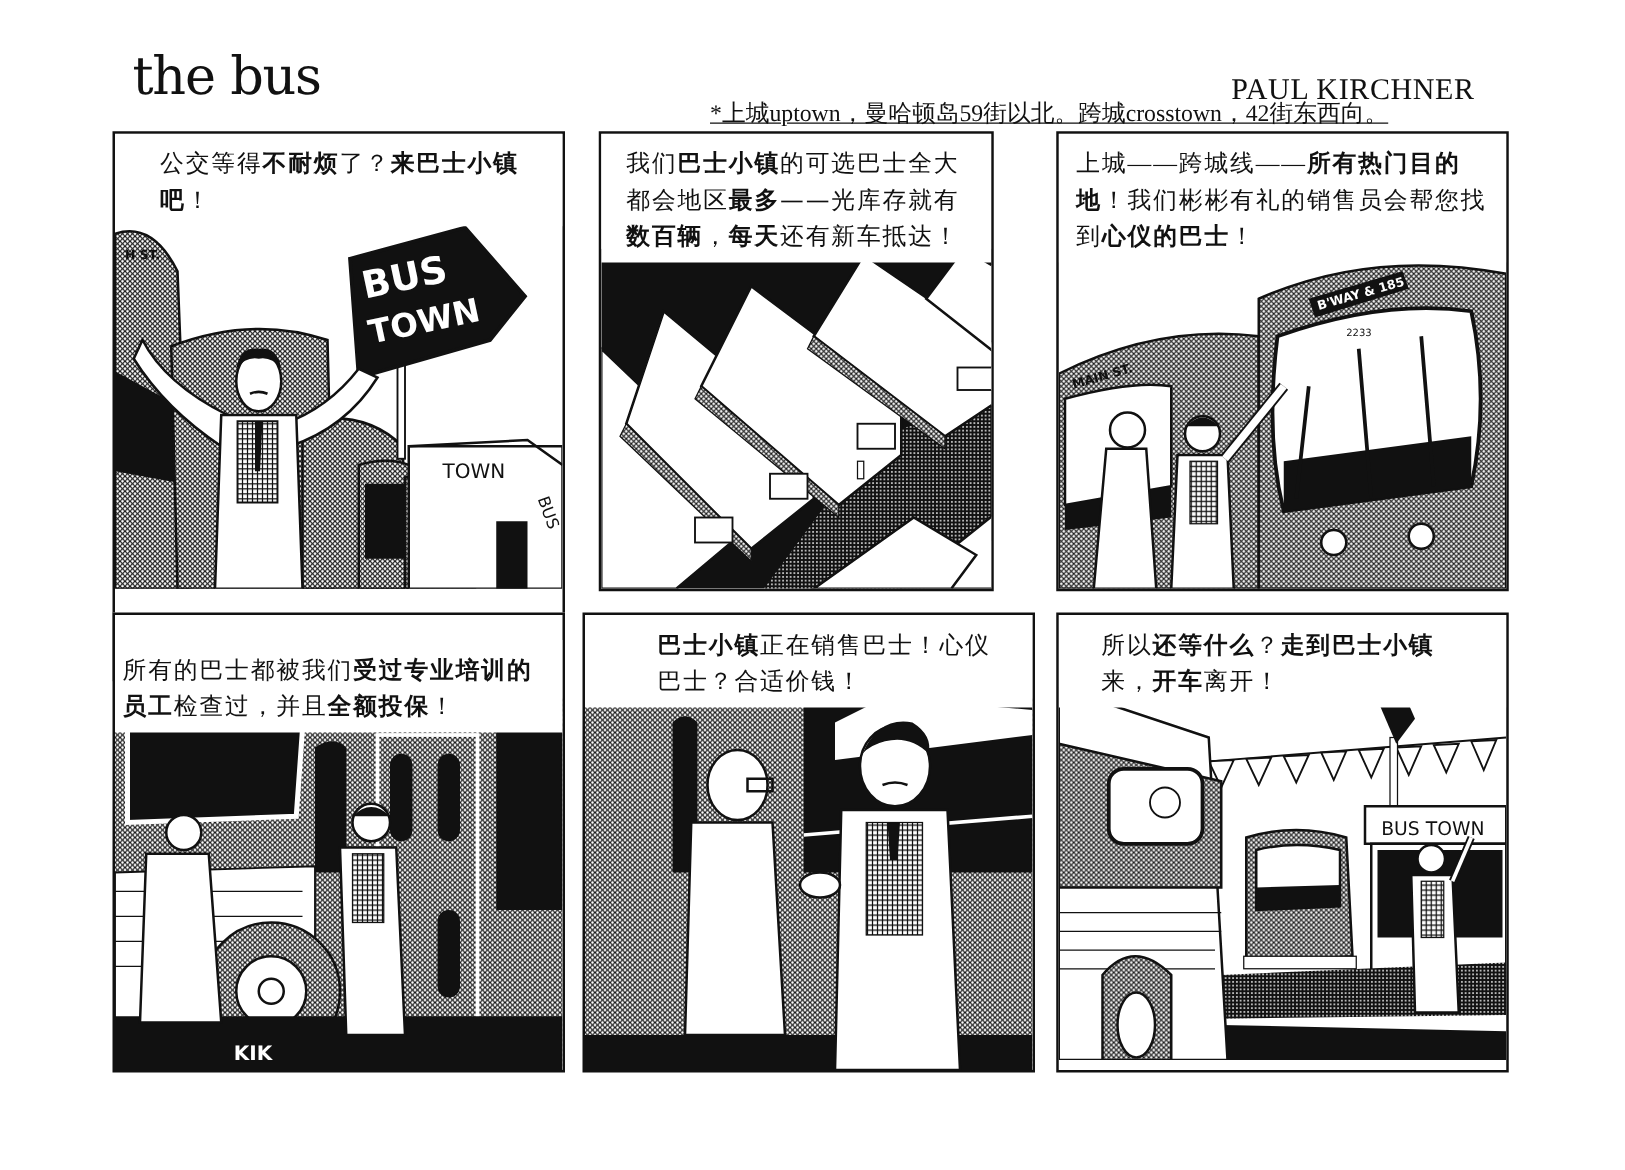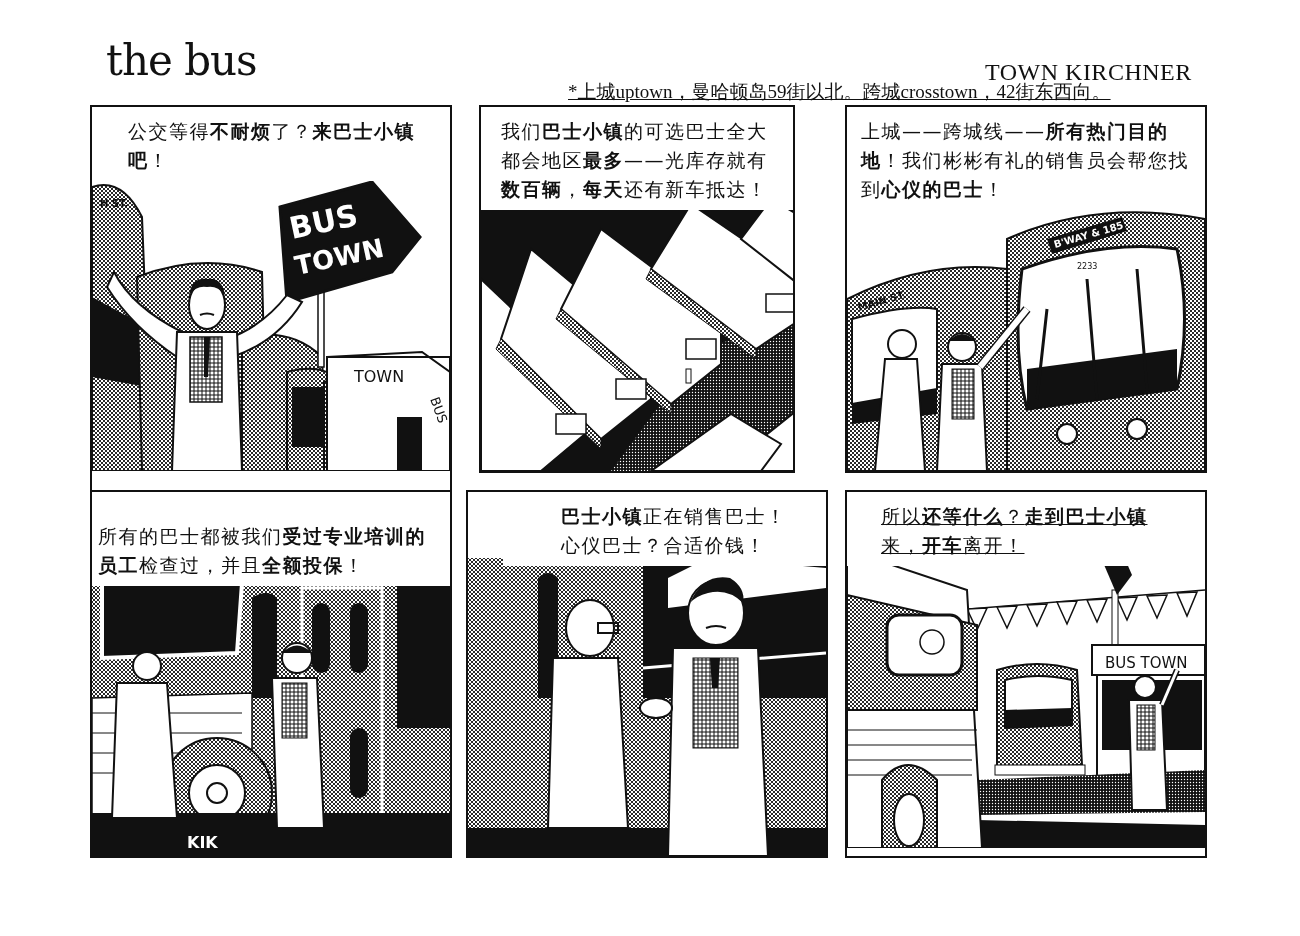--- a/index.html
+++ b/index.html
@@ -10,21 +10,21 @@
   .panel{position:absolute;border:2px solid #111;background:#fff;overflow:hidden;box-sizing:border-box;}
   .caption{position:absolute;left:0;right:0;top:0;background:#fff;padding:10px 14px 6px 14px;font-size:19px;line-height:29px;letter-spacing:1.5px;z-index:3;}
   .caption b{font-weight:bold;}
   .art{position:absolute;left:0;right:0;bottom:0;}
   svg{display:block;}
 </style>
 </head>
 <body>
 
 <div class="strip-title">the bus</div>
-<div class="author">TOWN KIRCHNER</div>
+<div class="author">PAUL KIRCHNER</div>
 <div class="footnote">*上城uptown，曼哈顿岛59街以北。跨城crosstown，42街东西向。</div>
 
 <svg width="0" height="0" style="position:absolute">
   <defs>
     <pattern id="hatch" width="4" height="4" patternUnits="userSpaceOnUse">
       <rect width="4" height="4" fill="#fff"></rect>
       <path d="M0,4 L4,0 M0,0 L4,4" stroke="#111" stroke-width="0.9"></path>
     </pattern>
     <pattern id="dots" width="3" height="3" patternUnits="userSpaceOnUse">
       <rect width="3" height="3" fill="#111"></rect>
@@ -107,21 +107,21 @@
         <rect x="285" y="95" width="28" height="18"></rect>
       </g>
 
       <rect x="205" y="170" width="5" height="14" fill="#fff" stroke="#111"></rect>
       <rect x="318" y="72" width="5" height="14" fill="#fff" stroke="#111"></rect>
     </svg>
   </div>
 </div>
 
 <div class="panel" style="left:845px;top:105px;width:362px;height:368px;">
-  <div class="caption" style="padding-right:8px;"><span>上城——跨城线——</span><b>所有热门目的地</b><span>！我们彬彬有礼的销售员会帮您找到</span><b>心仪的巴士</b><span>！</span></div>
+  <div class="caption" style="padding-right:8px;font-family:Liberation Serif, serif;"><span>上城——跨城线——</span><b>所有热门目的地</b><span>！我们彬彬有礼的销售员会帮您找到</span><b>心仪的巴士</b><span>！</span></div>
   <div class="art" style="top:92px;">
     <svg width="358" height="272" viewBox="0 0 358 272">
 
       <path d="M0,100 Q80,60 160,70 L160,272 L0,272 Z" fill="url(#hatch)" stroke="#111" stroke-width="2"></path>
       <path d="M5,120 Q60,105 90,110 L90,190 L5,205 Z" fill="#fff" stroke="#111" stroke-width="2"></path>
       <path d="M5,205 L90,190 L90,215 L5,225 Z" fill="#111"></path>
       <text x="12" y="112" font-family="DejaVu Sans,sans-serif" font-size="10" font-weight="bold" fill="#111" transform="rotate(-16 12 112)">MAIN ST.</text>
 
       <path d="M160,40 Q250,0 358,20 L358,272 L160,272 Z" fill="url(#hatch)" stroke="#111" stroke-width="2"></path>
       <path d="M175,70 Q260,40 330,50 Q345,120 330,190 L180,210 Q165,150 175,70 Z" fill="#fff" stroke="#111" stroke-width="3"></path>
@@ -172,21 +172,21 @@
 
       <path d="M180,120 L225,120 L232,270 L185,270 Z" fill="#fff" stroke="#111" stroke-width="2"></path>
       <rect x="190" y="125" width="25" height="55" fill="url(#plaid)" stroke="#111"></rect>
       <circle cx="205" cy="100" r="15" fill="#fff" stroke="#111" stroke-width="2"></circle>
       <path d="M190,95 Q205,80 220,95" fill="#111"></path>
     </svg>
   </div>
 </div>
 
 <div class="panel" style="left:466px;top:490px;width:362px;height:368px;">
-  <div class="caption" style="padding-left:58px;padding-right:30px;margin-left:35px;"><b>巴士小镇</b><span>正在销售巴士！心仪巴士？合适价钱！</span></div>
+  <div class="caption" style="padding-left:58px;padding-right:30px;"><b>巴士小镇</b><span>正在销售巴士！心仪巴士？合适价钱！</span></div>
   <div class="art" style="top:66px;">
     <svg width="358" height="298" viewBox="0 0 358 298">
       <rect width="358" height="298" fill="url(#hatch)"></rect>
       <path d="M70,20 Q80,10 90,20 L90,140 L70,140 Z" fill="#111"></path>
       <rect x="175" y="0" width="183" height="140" fill="#111"></rect>
       <path d="M200,20 L240,0 L358,10 L358,30 L200,50 Z" fill="#fff"></path>
       <path d="M175,110 L358,95" stroke="#fff" stroke-width="3"></path>
       <rect x="0" y="270" width="358" height="28" fill="#111"></rect>
 
       <path d="M85,100 L150,100 L160,270 L80,270 Z" fill="#fff" stroke="#111" stroke-width="2"></path>
@@ -199,21 +199,21 @@
       <ellipse cx="248" cy="55" rx="28" ry="32" fill="#fff" stroke="#111" stroke-width="2"></ellipse>
       <path d="M222,45 Q235,15 262,20 Q278,30 275,45 Q260,30 240,35 Q228,38 222,45 Z" fill="#111"></path>
       <path d="M238,70 Q248,66 258,70" stroke="#111" stroke-width="2" fill="none"></path>
 
       <ellipse cx="188" cy="150" rx="16" ry="10" fill="#fff" stroke="#111" stroke-width="2"></ellipse>
     </svg>
   </div>
 </div>
 
 <div class="panel" style="left:845px;top:490px;width:362px;height:368px;">
-  <div class="caption" style="padding-left:34px;padding-right:20px;text-decoration:underline;"><span>所以</span><b>还等什么</b><span>？</span><b>走到巴士小镇</b><span>来，</span><b>开车</b><span>离开！</span></div>
+  <div class="caption" style="padding-left:34px;padding-right:20px;"><span>所以</span><b>还等什么</b><span>？</span><b>走到巴士小镇</b><span>来，</span><b>开车</b><span>离开！</span></div>
   <div class="art" style="top:58px;">
     <svg width="358" height="298" viewBox="0 0 358 298">
 
       <path d="M110,60 L358,40" stroke="#111" stroke-width="1.5"></path>
       <g fill="#fff" stroke="#111" stroke-width="1.5">
         <path d="M120,59 L130,80 L140,58Z"></path>
           <path d="M150,57 L160,78 L170,56Z"></path>
         <path d="M180,55 L190,76 L200,54Z"></path>
           <path d="M210,52 L220,74 L230,51Z"></path>
         <path d="M240,50 L250,72 L260,49Z"></path>

